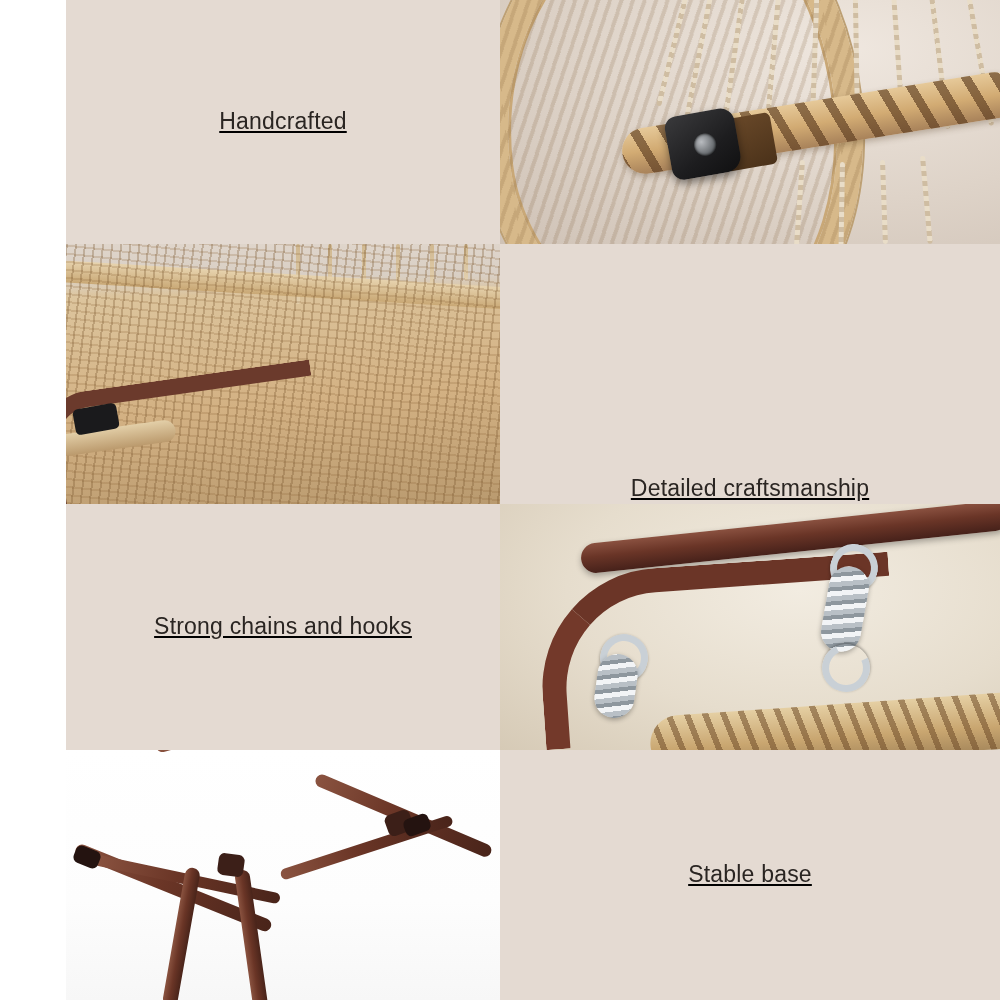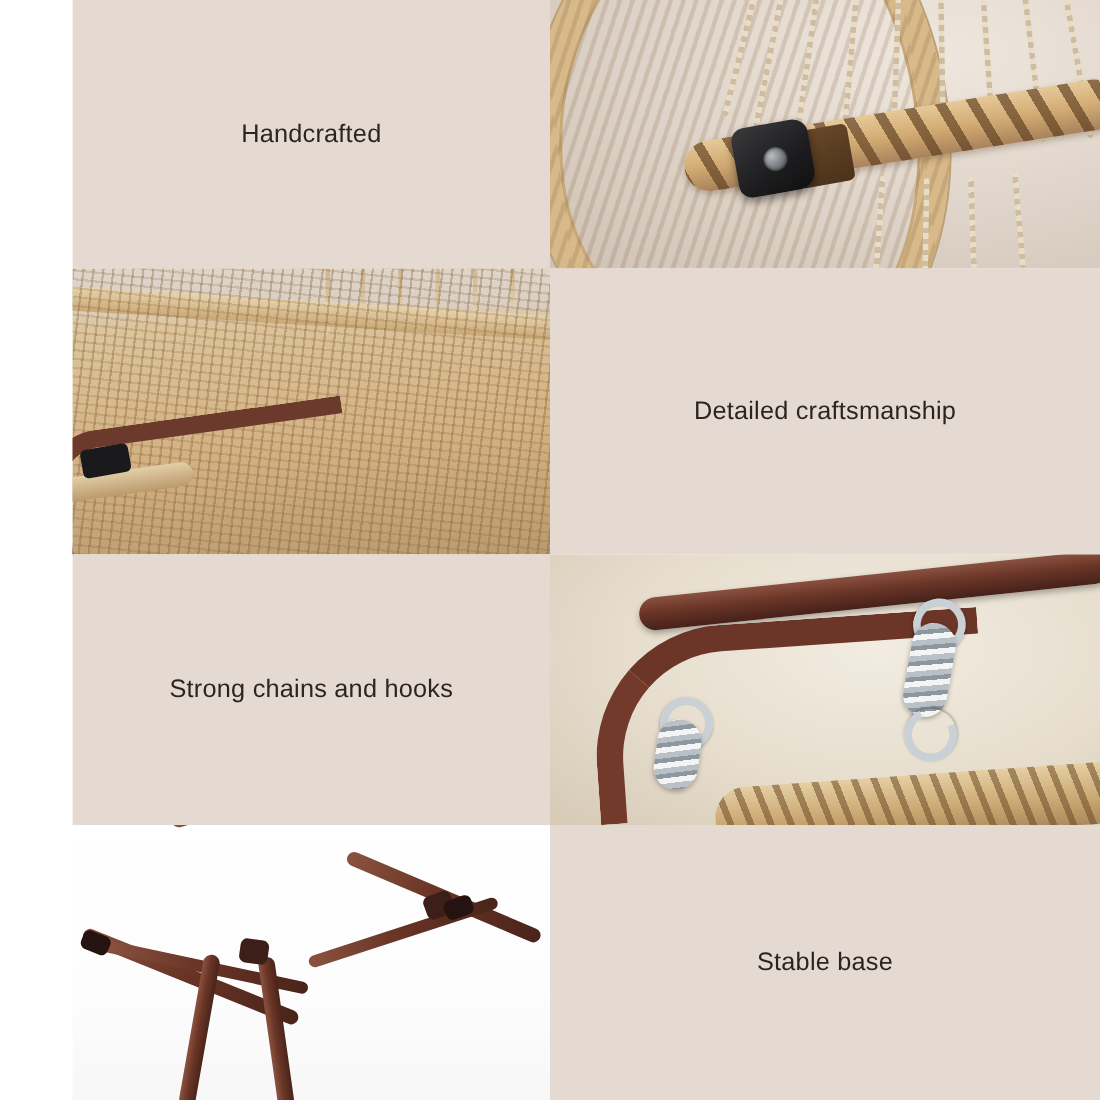--- a/index.html
+++ b/index.html
@@ -18,20 +18,21 @@
   
   .cell {
     position: absolute;
     overflow: hidden;
   }
   .text-cell {
     background: #e4dad2;
     display: flex;
     align-items: center;
     justify-content: center;
+    text-decoration: underline;
   }
   .caption {
     color: #2a2522;
     font-size: 23px;
     font-weight: 400;
     letter-spacing: 0.2px;
     text-align: center;
     line-height: 1.3;
     padding: 0 14px;
   }
@@ -347,21 +348,21 @@
     <div class="spoke" style="left:330px; top:0; height:44px;"></div>
     <div class="spoke" style="left:364px; top:0; height:40px;"></div>
     <div class="spoke" style="left:398px; top:0; height:36px;"></div>
     <div class="edge"></div>
     <div class="weave"></div>
     <div class="frame"></div>
     <div class="bar"></div>
     <div class="clip"></div>
   </div>
 
-  <div class="cell text-cell" style="left:500px; top:244px; width:500px; height:260px;">
+  <div class="cell text-cell" style="left:500px; top:244px; width:500px; height:260px;align-items:flex-end;">
     <div class="caption">Detailed craftsmanship</div>
   </div>
 
   <div class="cell text-cell" style="left:66px; top:504px; width:434px; height:246px;justify-content:center;">
     <div class="caption">Strong chains and hooks</div>
   </div>
 
   <div class="cell photo p3" style="left:500px; top:504px; width:500px; height:246px;">
     <div class="canvas"></div>
     <div class="tube tube-top"></div>

